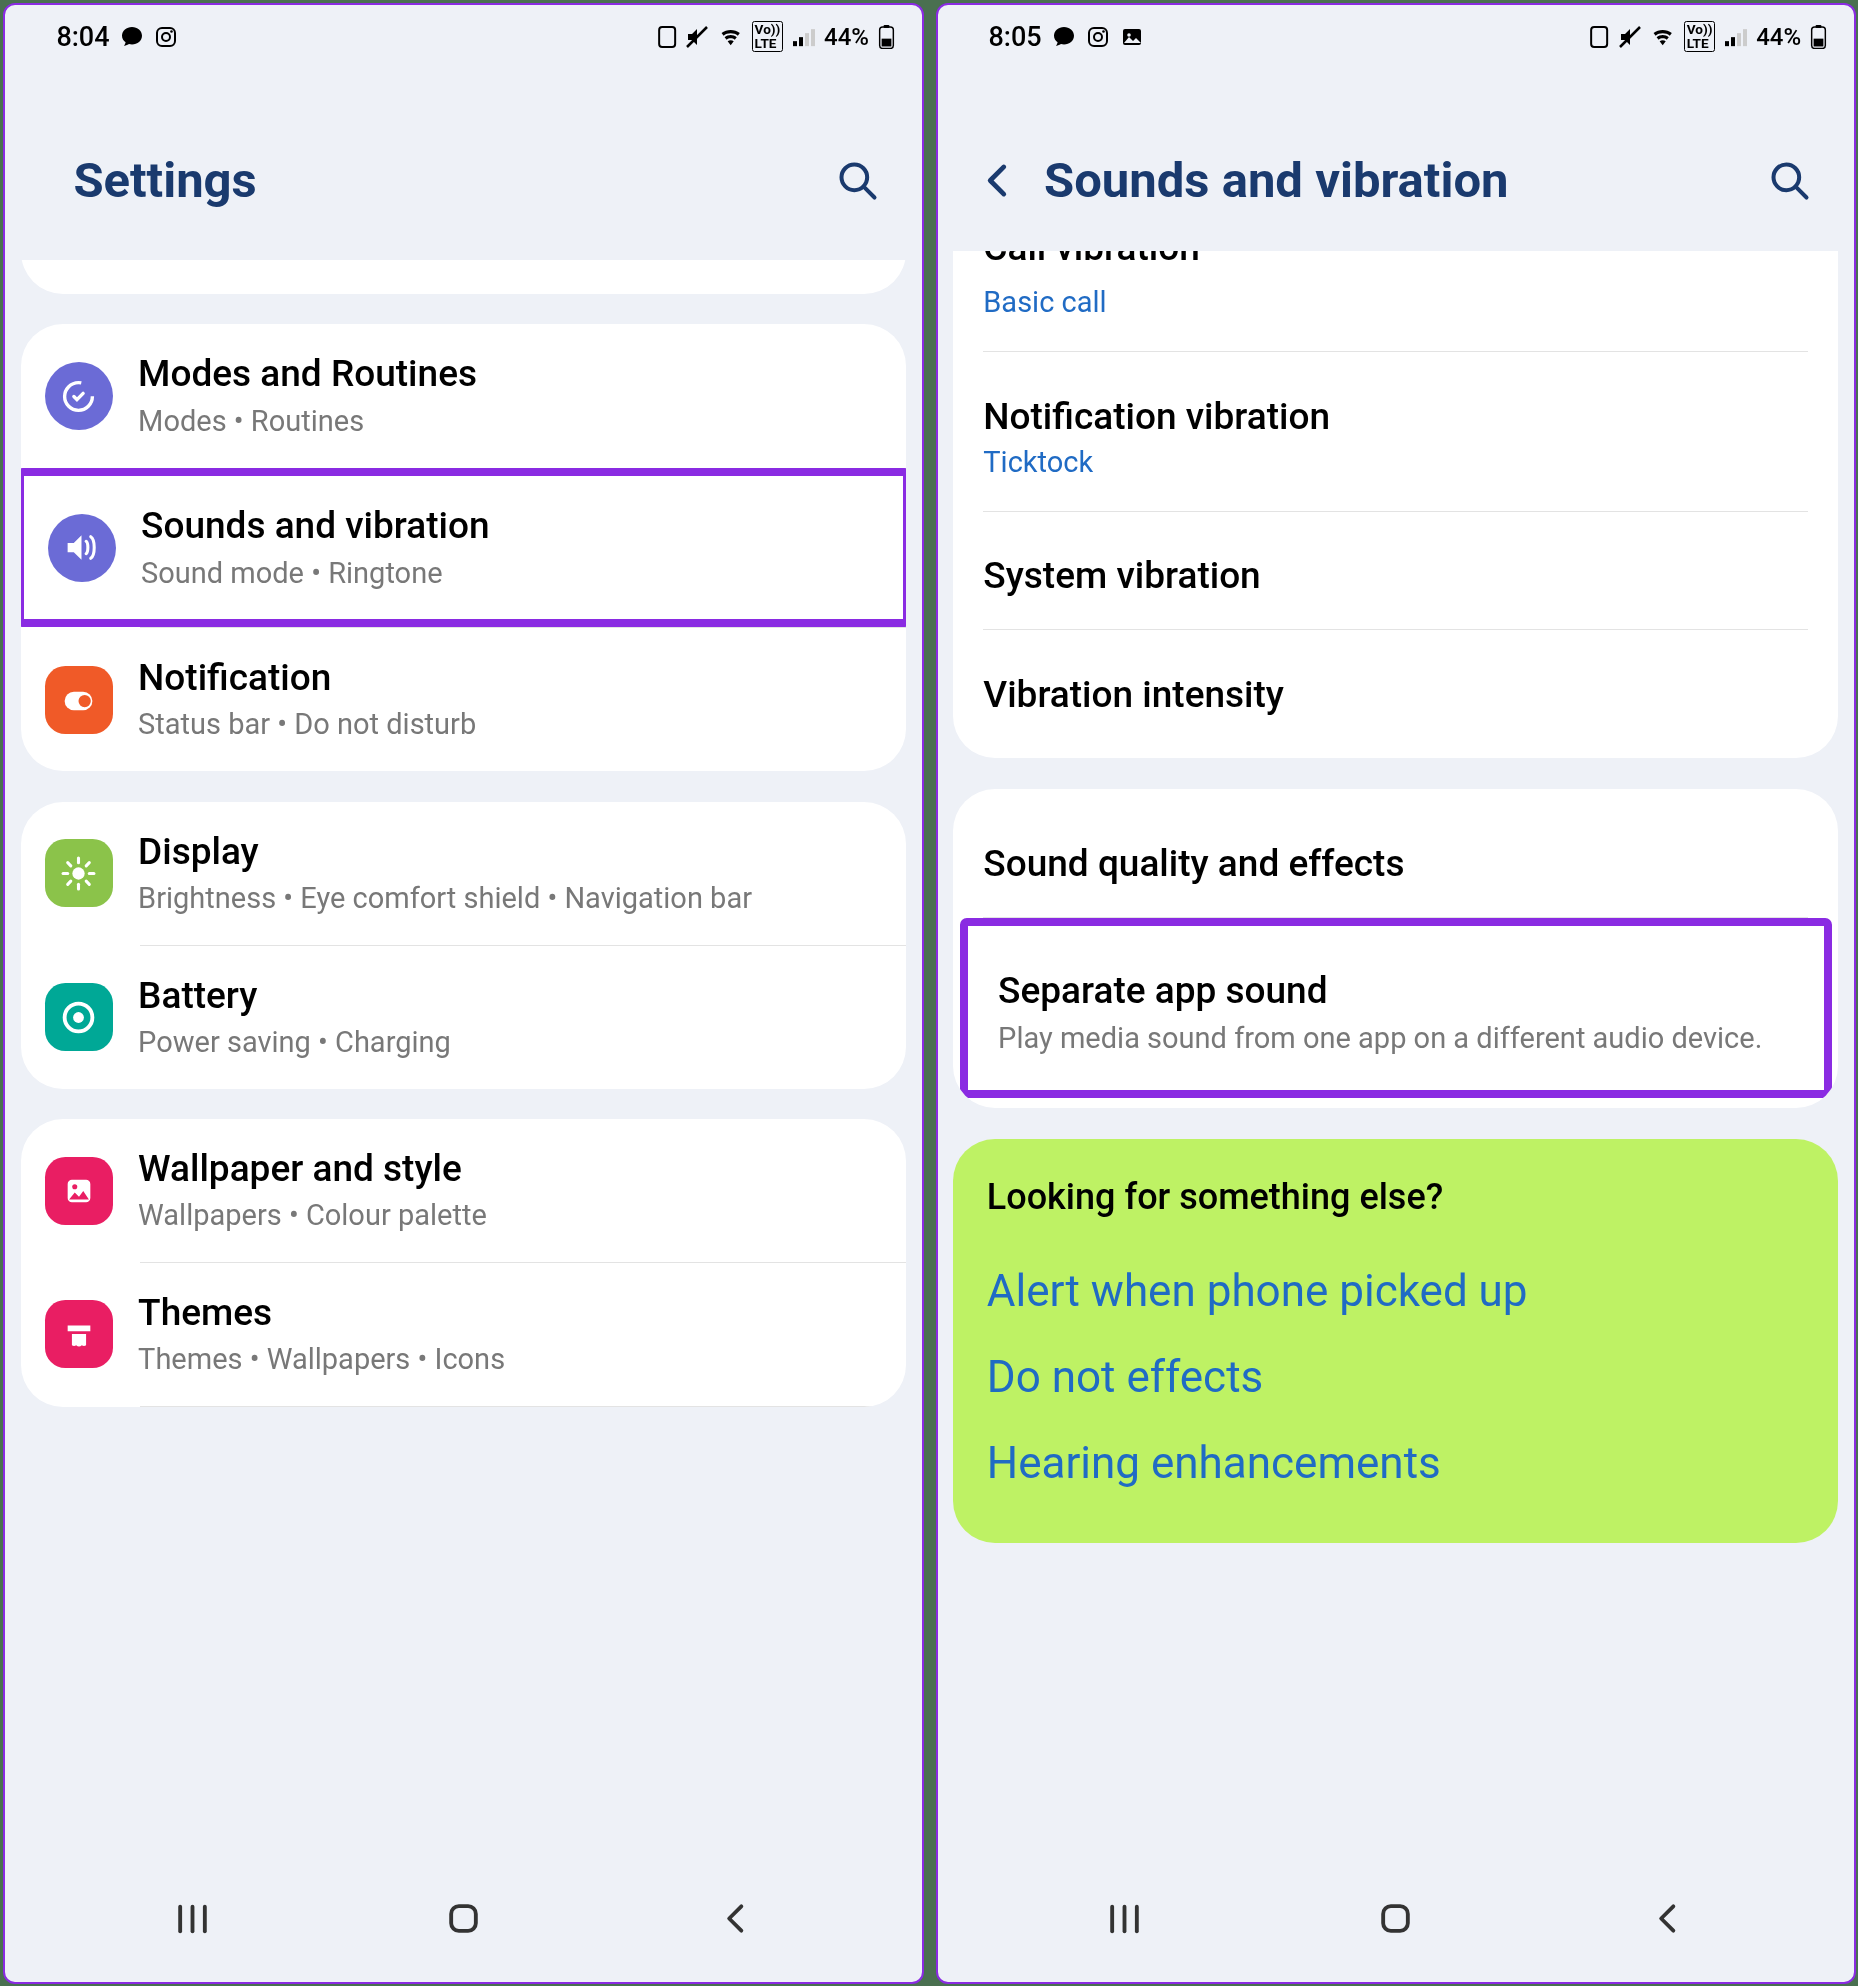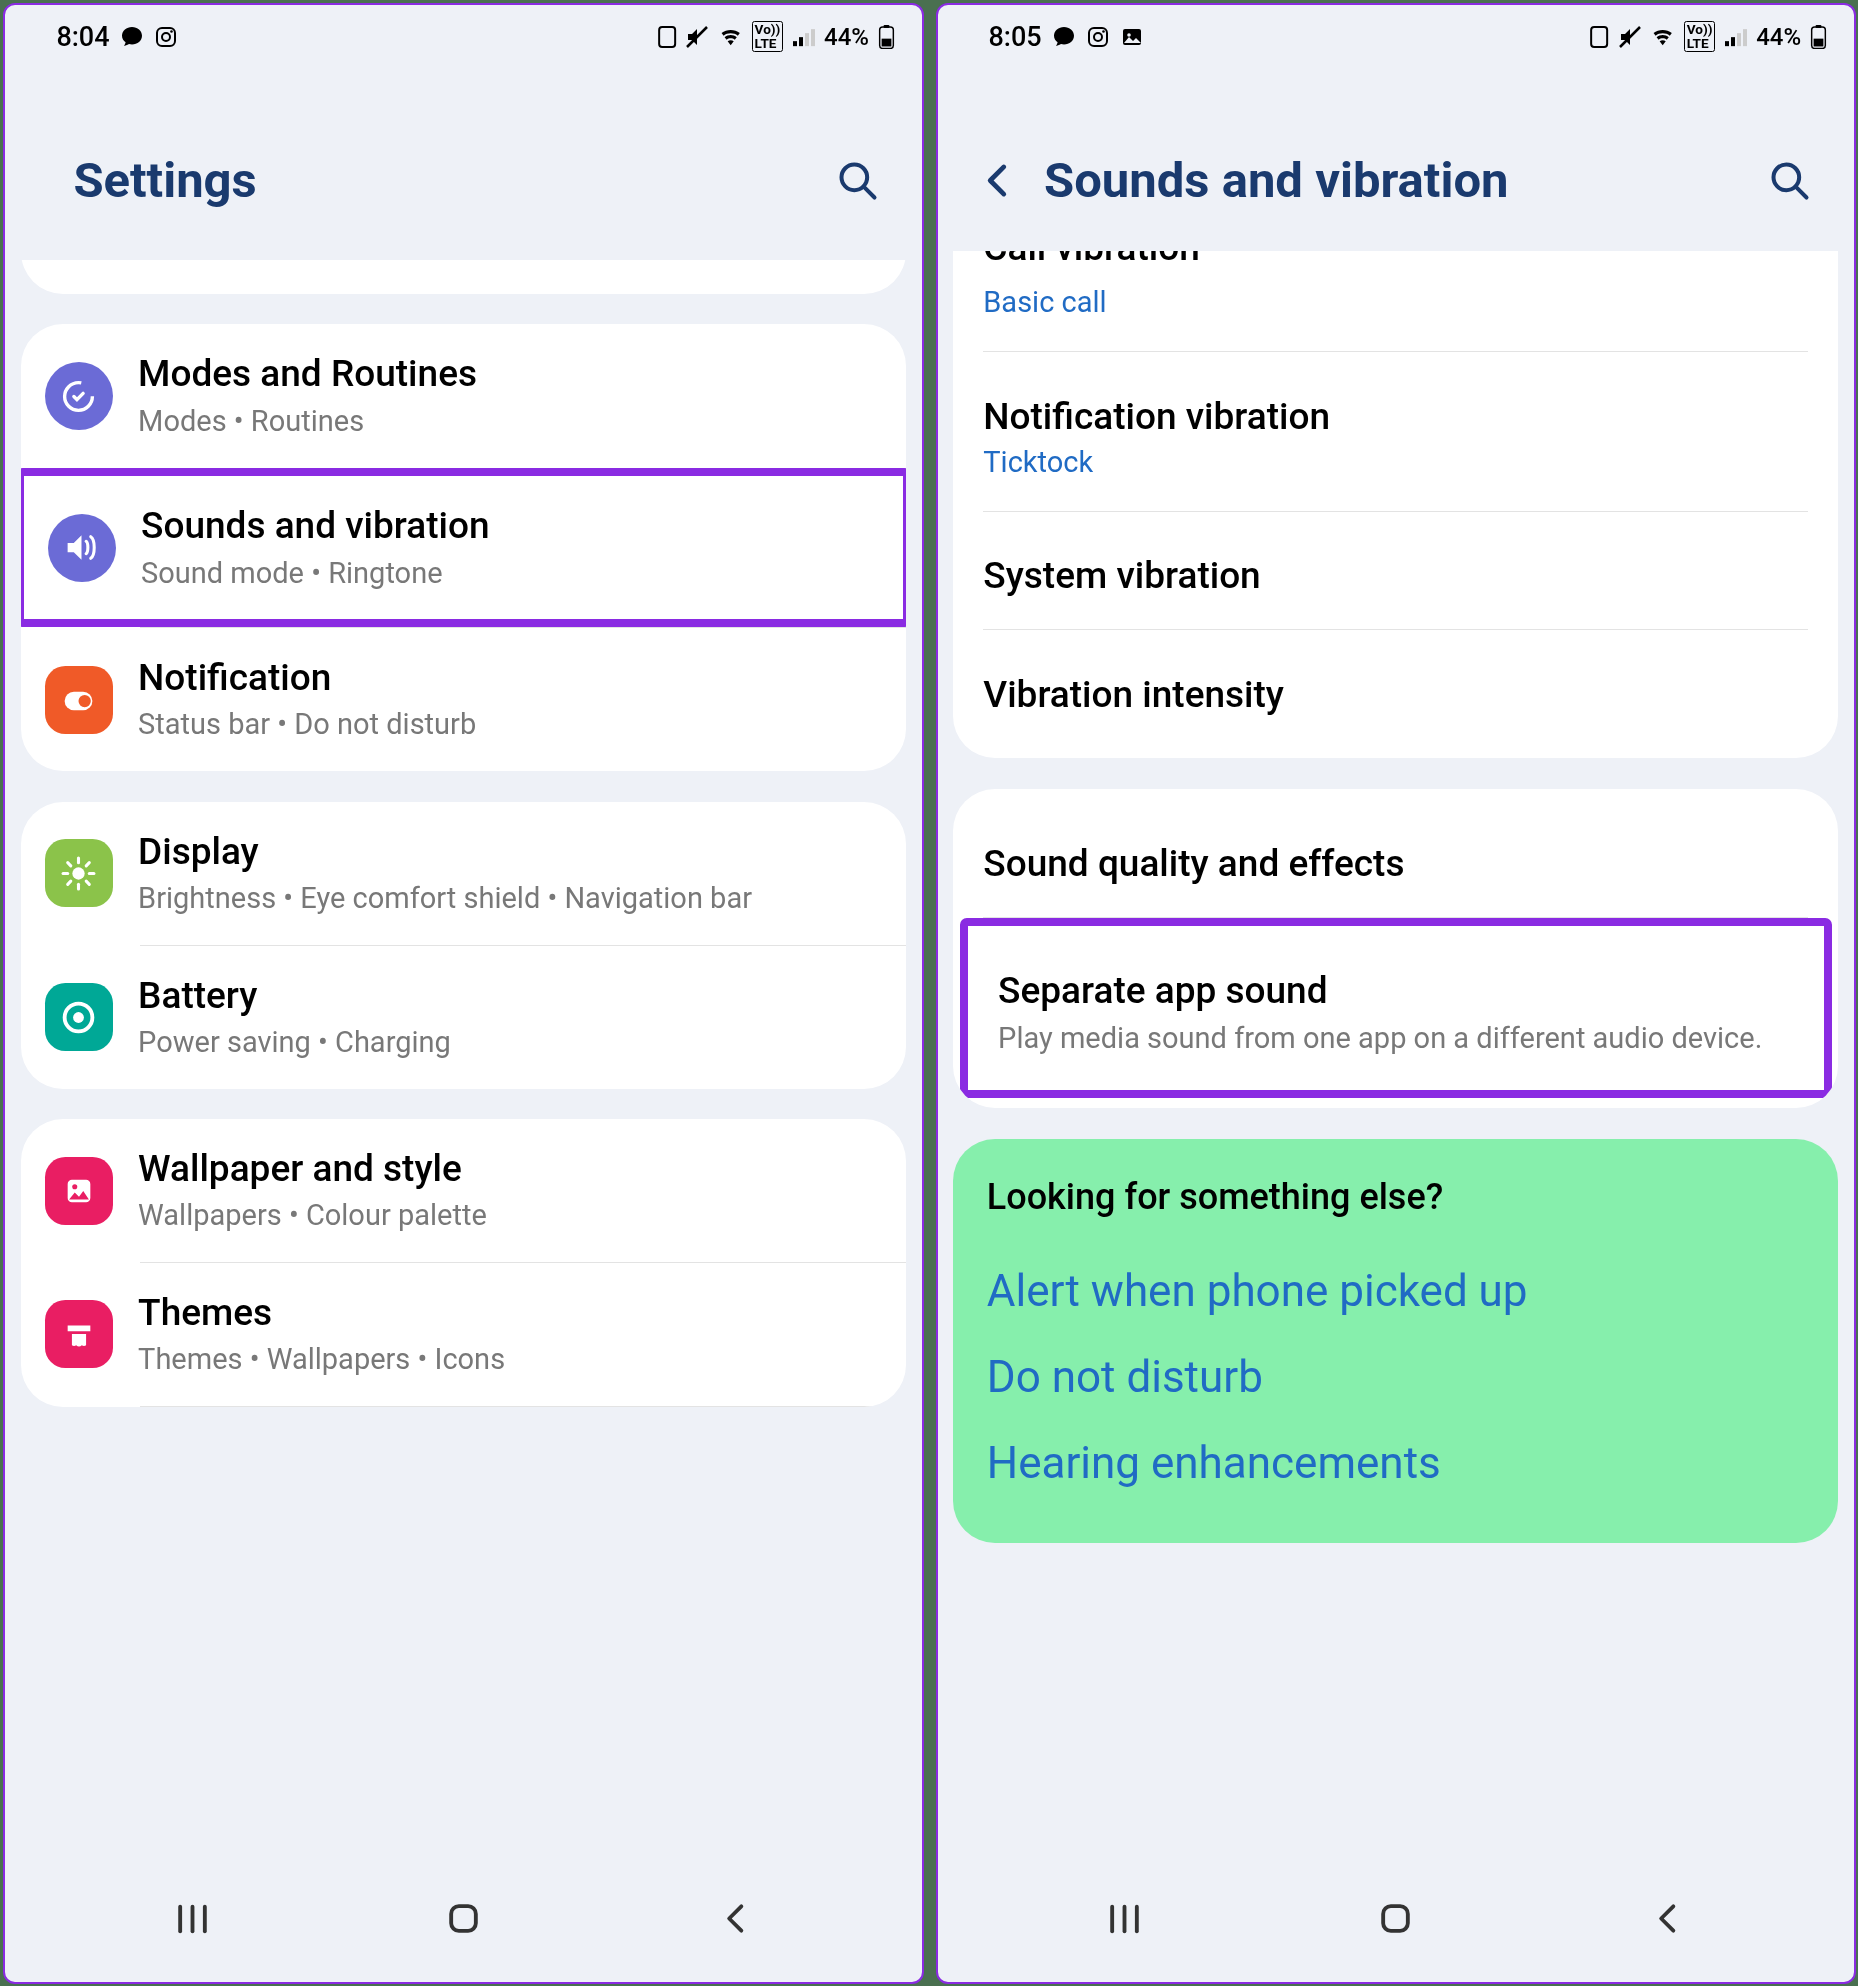--- a/index.html
+++ b/index.html
@@ -117,21 +117,21 @@
     color: #206bc4;
     margin-top: 6.8px;
   }
   .simple-sub-gray {
     font-size: 29px;
     color: #787878;
     margin-top: 6.8px;
     line-height: 1.35;
   }
   .looking-card {
-    background: #86efac;
+    background: #bef264;
     border-radius: 42px;
     padding: 37px 34px;
   }
   .looking-title {
     font-size: 36px;
     font-weight: 500;
     color: #000;
     margin-bottom: 30.5px;
   }
   .looking-link {
@@ -474,21 +474,21 @@
         <div class="simple-row">
           <div class="simple-title">Separate app sound</div>
           <div class="simple-sub-gray">Play media sound from one app on a different audio device.</div>
         </div>
       </div>
     </div>
 
     <div class="looking-card">
       <div class="looking-title">Looking for something else?</div>
       <div class="looking-link">Alert when phone picked up</div>
-      <div class="looking-link">Do not disturb</div>
+      <div class="looking-link">Do not effects</div>
       <div class="looking-link">Hearing enhancements</div>
     </div>
   </div>
 
   <div class="nav-bar">
     <div class="nav-btn">
         <svg width="37" height="34" viewBox="0 0 24 20">
           <line x1="4" y1="2" x2="4" y2="18" stroke="#333" stroke-width="2.5" stroke-linecap="round"></line>
           <line x1="12" y1="2" x2="12" y2="18" stroke="#333" stroke-width="2.5" stroke-linecap="round"></line>
           <line x1="20" y1="2" x2="20" y2="18" stroke="#333" stroke-width="2.5" stroke-linecap="round"></line>

